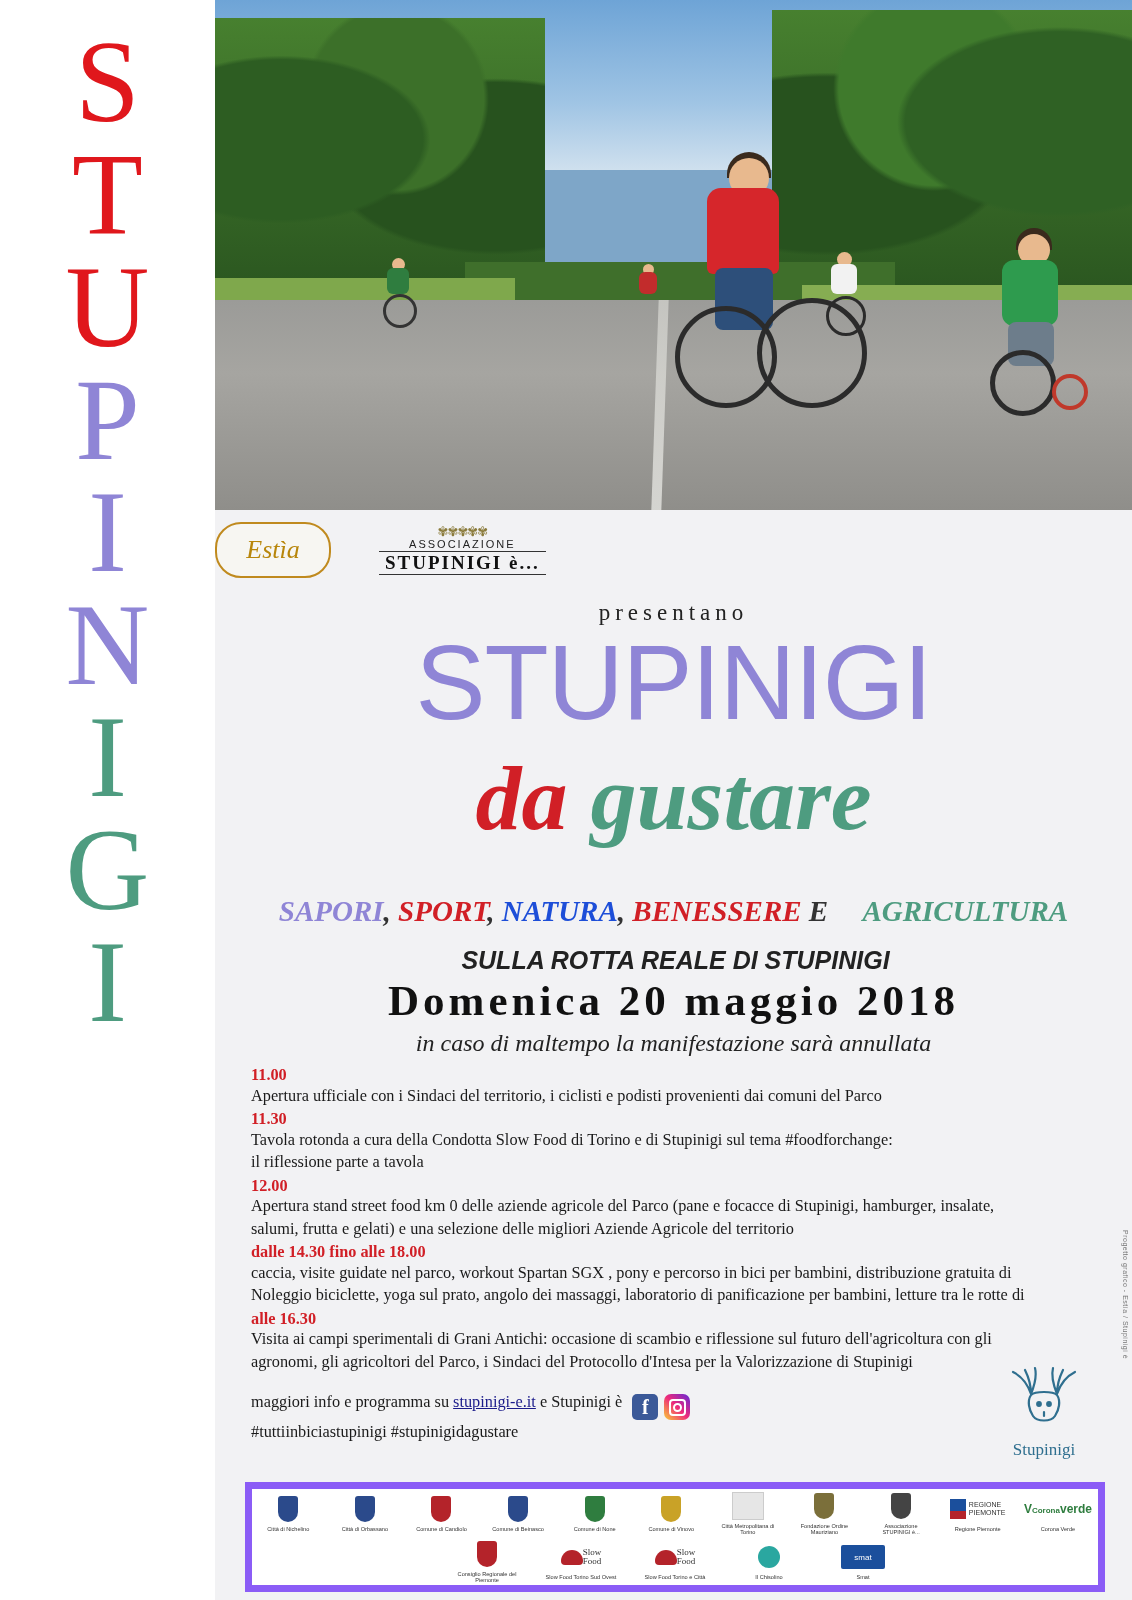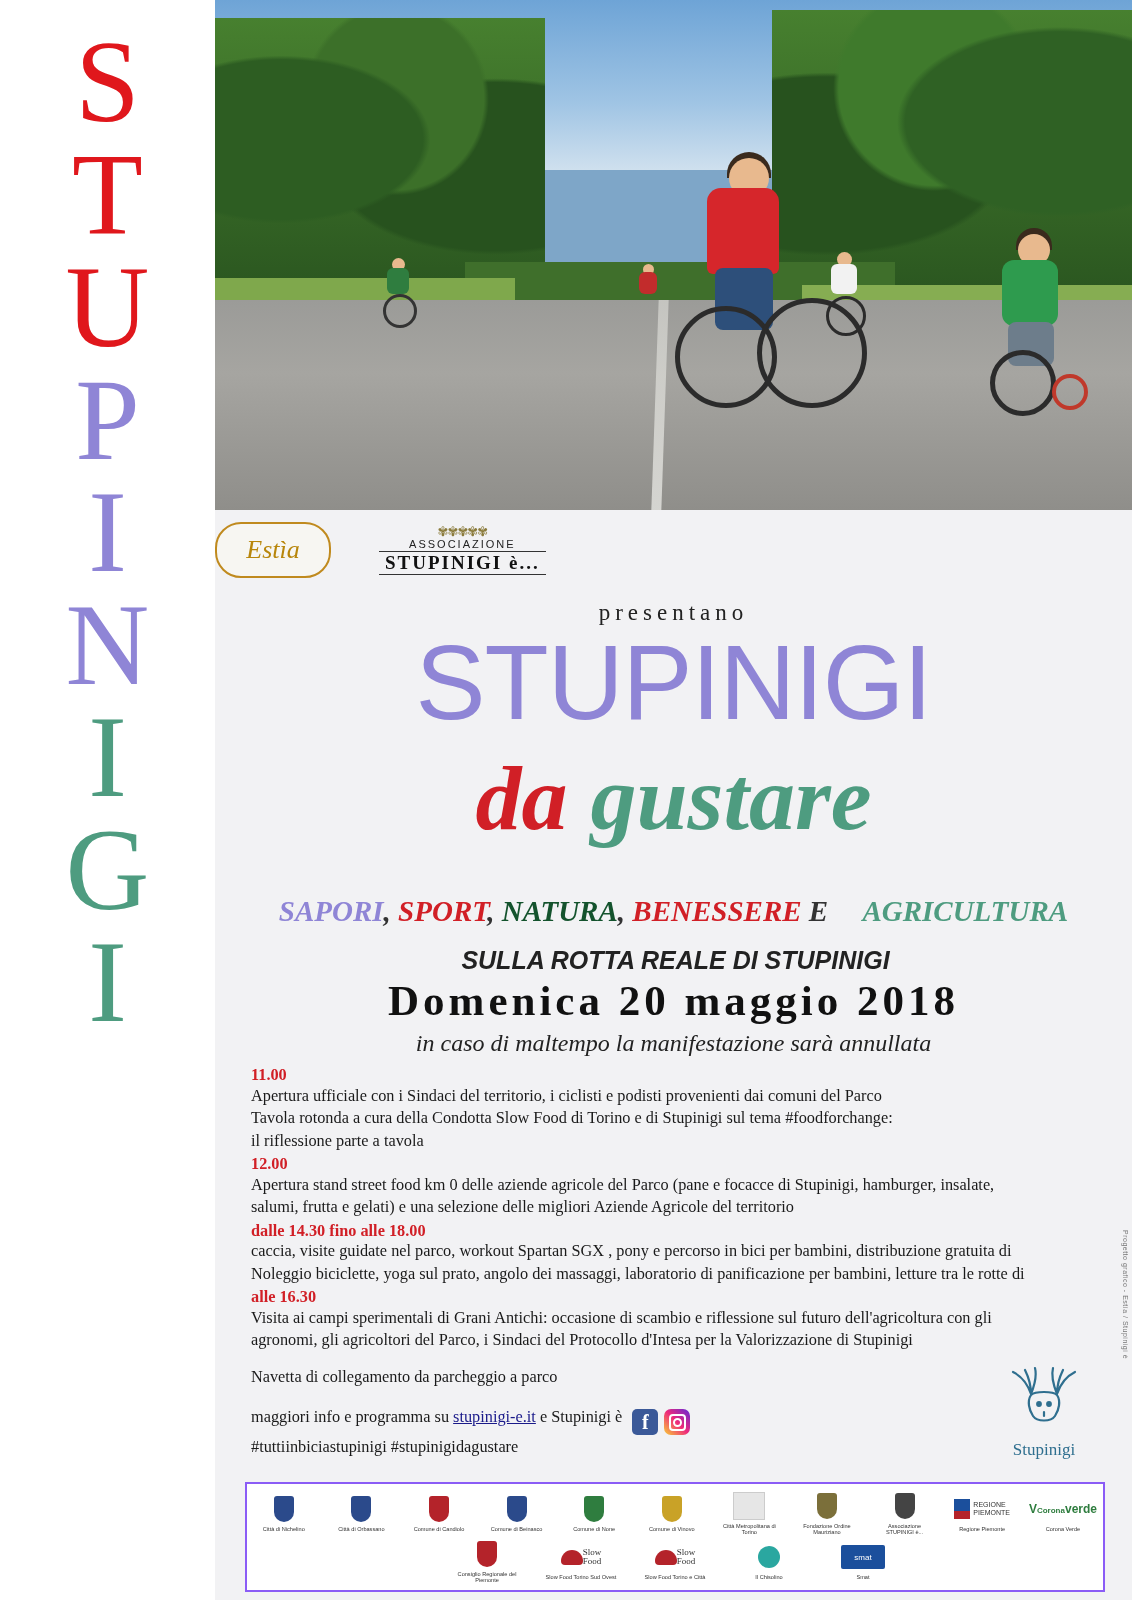--- a/index.html
+++ b/index.html
@@ -128,21 +128,21 @@
   }
   .title2 .da{color:#d11f26;}
   .title2 .gu{color:#4e9c80;}
   .subtitle{
     position:absolute;top:895px;left:0;width:917px;text-align:center;
     font-family:"Liberation Serif",serif;font-style:italic;font-weight:bold;font-size:29px;
     color:#333;
   }
   .subtitle .s1{color:#8f85d6;}
   .subtitle .s2{color:#d11f26;}
-  .subtitle .s3{color:#14532d;margin-top:48px;}
+  .subtitle .s3{color:#1d4ed8;margin-top:48px;}
   .subtitle .s4{color:#d11f26;}
   .subtitle .s5{color:#4e9c80;margin-left:27px;}
   .subtitle2{
     position:absolute;top:938px;left:2px;width:917px;text-align:center;
     font-family:"Liberation Sans",sans-serif;font-style:italic;font-weight:bold;font-size:25px;color:#222;margin-top:8px;
   }
   .dateline{
     position:absolute;top:976px;left:0;width:917px;text-align:center;
     font-family:"Liberation Serif",serif;font-weight:bold;font-size:43px;letter-spacing:4px;color:#111;
   }
@@ -179,21 +179,21 @@
 
   .sidecredit{
     position:absolute;right:3px;top:1230px;
     font-family:"Liberation Sans",sans-serif;font-size:7px;color:#777;
     writing-mode:vertical-rl;letter-spacing:.5px;
   }
 
   
   .sponsors{
     position:absolute;left:30px;bottom:8px;width:860px;height:110px;
-    background:#ffffff;border:2px solid #8b5cf6;
+    background:#ffffff;border:7px solid #8b5cf6;
     display:flex;flex-direction:column;justify-content:center;gap:4px;padding:4px 6px;box-sizing:border-box;
   }
   .srow{display:flex;align-items:center;justify-content:center;gap:16px;}
   .sp{display:flex;flex-direction:column;align-items:center;justify-content:flex-end;width:78px;}
   .sp .mark{height:30px;display:flex;align-items:center;justify-content:center;}
   .sp .cap{font-family:"Liberation Sans",sans-serif;font-size:5.6px;color:#333;margin-top:2px;text-align:center;line-height:1.1;}
   .crest{width:20px;height:26px;background:#2b4a8b;border-radius:3px 3px 10px 10px;}
   .crest.r{background:#b4232a;}
   .crest.g{background:#2f7d3f;}
   .crest.y{background:#c9a227;}
@@ -290,36 +290,36 @@
     </div>
     <div class="subtitle2">SULLA ROTTA REALE DI STUPINIGI</div>
     <div class="dateline">Domenica 20 maggio 2018</div>
     <div class="weather">in caso di maltempo la manifestazione sarà annullata</div>
 
     <div class="programme">
 
       <div class="ptime">11.00</div>
       <div class="ptext">Apertura ufficiale con i Sindaci del territorio, i ciclisti e podisti provenienti dai comuni del Parco</div>
 
+      <div class="ptime">11.30</div>
       <div class="ptext">Tavola rotonda a cura della Condotta Slow Food di Torino e di Stupinigi sul tema #foodforchange:</div>
       <div class="ptext">il riflessione parte a tavola</div>
 
       <div class="ptime">12.00</div>
       <div class="ptext">Apertura stand street food km 0 delle aziende agricole del Parco (pane e focacce di Stupinigi, hamburger, insalate,</div>
       <div class="ptext">salumi, frutta e gelati) e una selezione delle migliori Aziende Agricole del territorio</div>
 
       <div class="ptime">dalle 14.30 fino alle 18.00</div>
       <div class="ptext">caccia, visite guidate nel parco, workout Spartan SGX , pony e percorso in bici per bambini, distribuzione gratuita di</div>
       <div class="ptext">Noleggio biciclette, yoga sul prato, angolo dei massaggi, laboratorio di panificazione per bambini, letture tra le rotte di</div>
 
       <div class="ptime">alle 16.30</div>
       <div class="ptext">Visita ai campi sperimentali di Grani Antichi: occasione di scambio e riflessione sul futuro dell'agricoltura con gli</div>
       <div class="ptext">agronomi, gli agricoltori del Parco, i Sindaci del Protocollo d'Intesa per la Valorizzazione di Stupinigi</div>
 
-      <div class="note">Navetta di collegamento da parcheggio a parco</div>
 
       <div class="info">
         <div>
           <span>maggiori info e programma su </span><a href="#">stupinigi-e.it</a><span> e Stupinigi è</span>
           <span class="soc">
             <span class="fbico">f</span>
             <span class="igico">
                 <span class="ring"></span>
               </span>
           </span>

